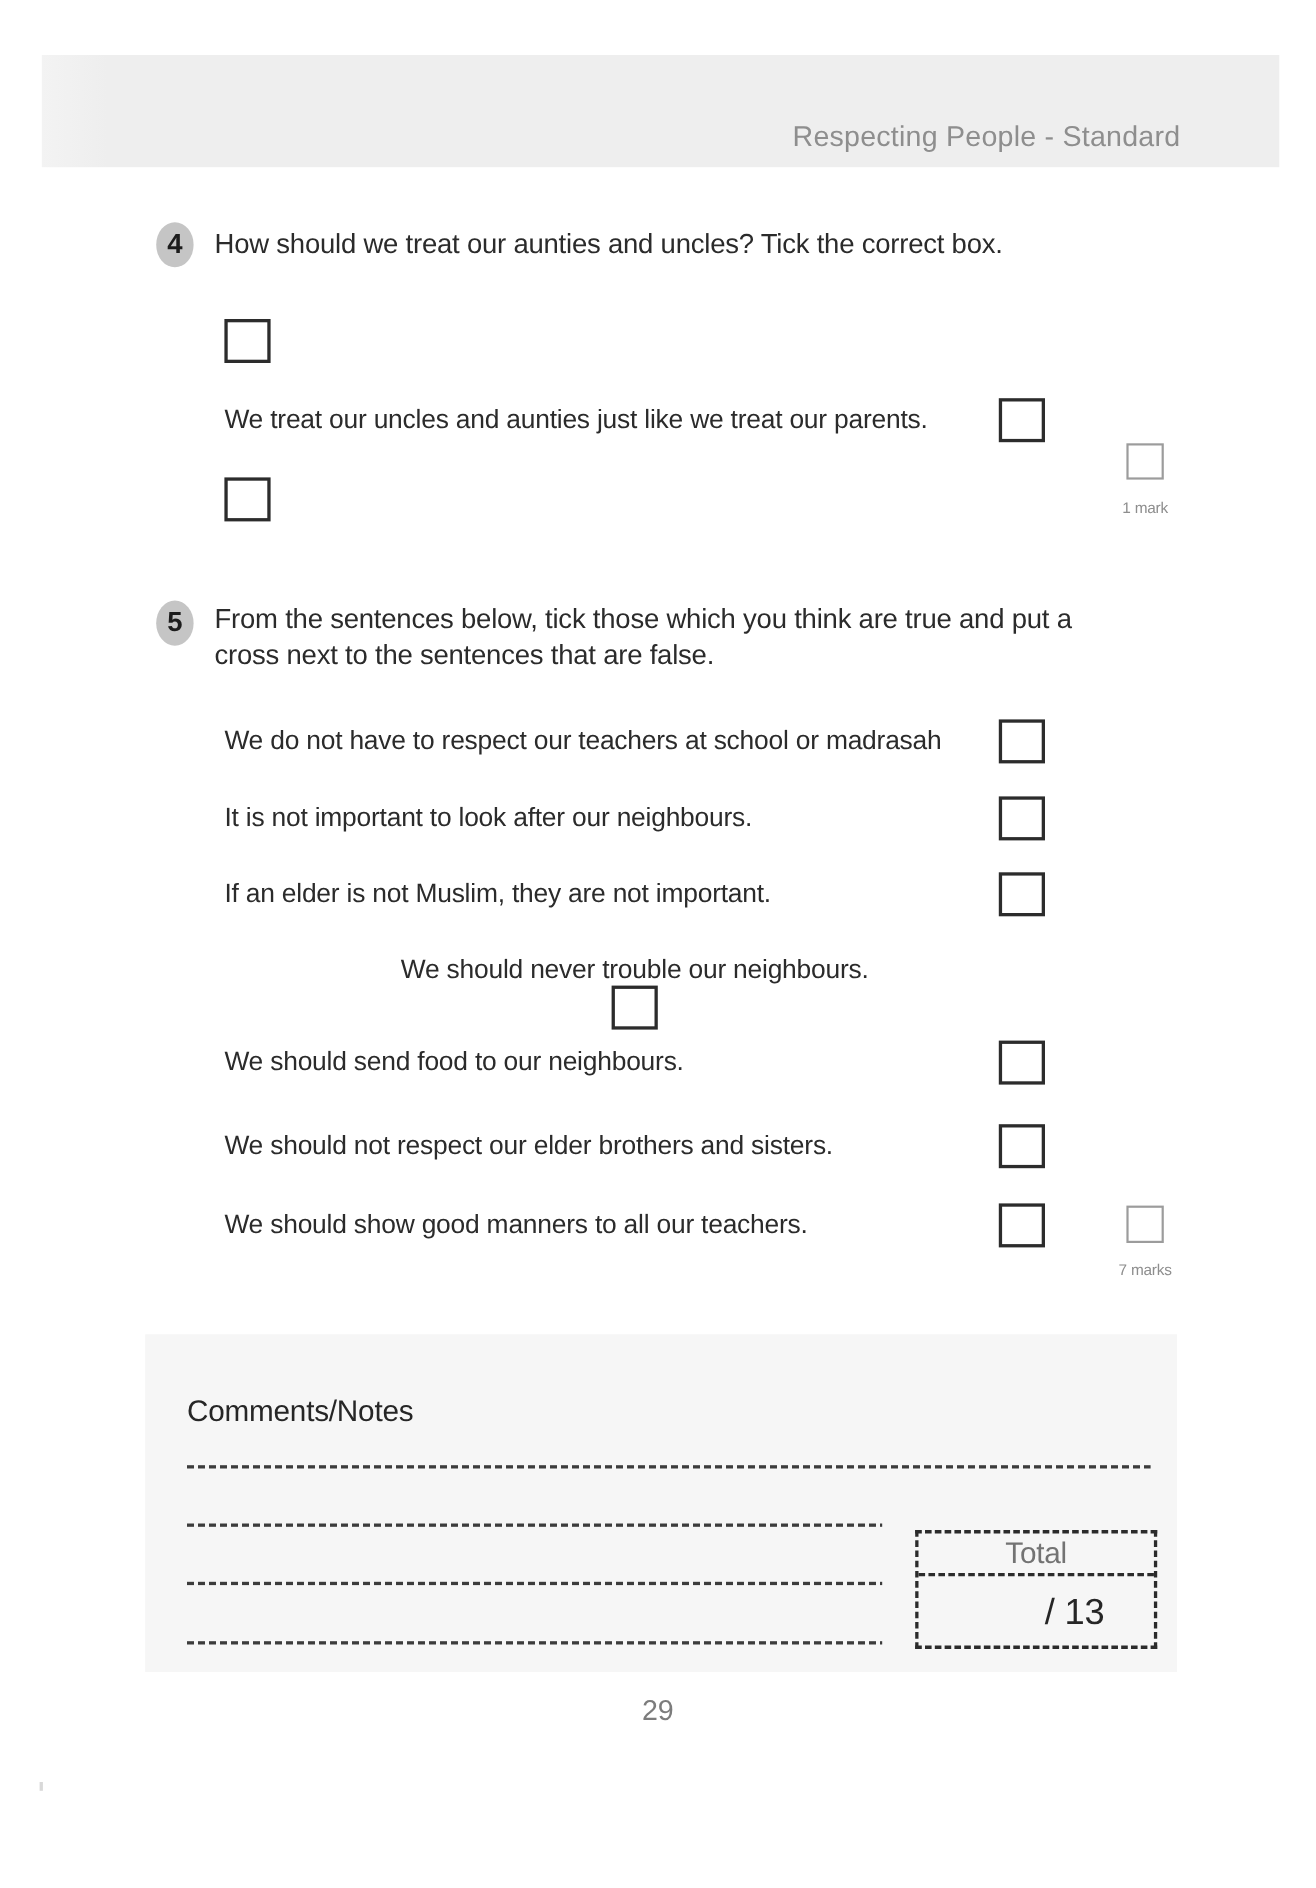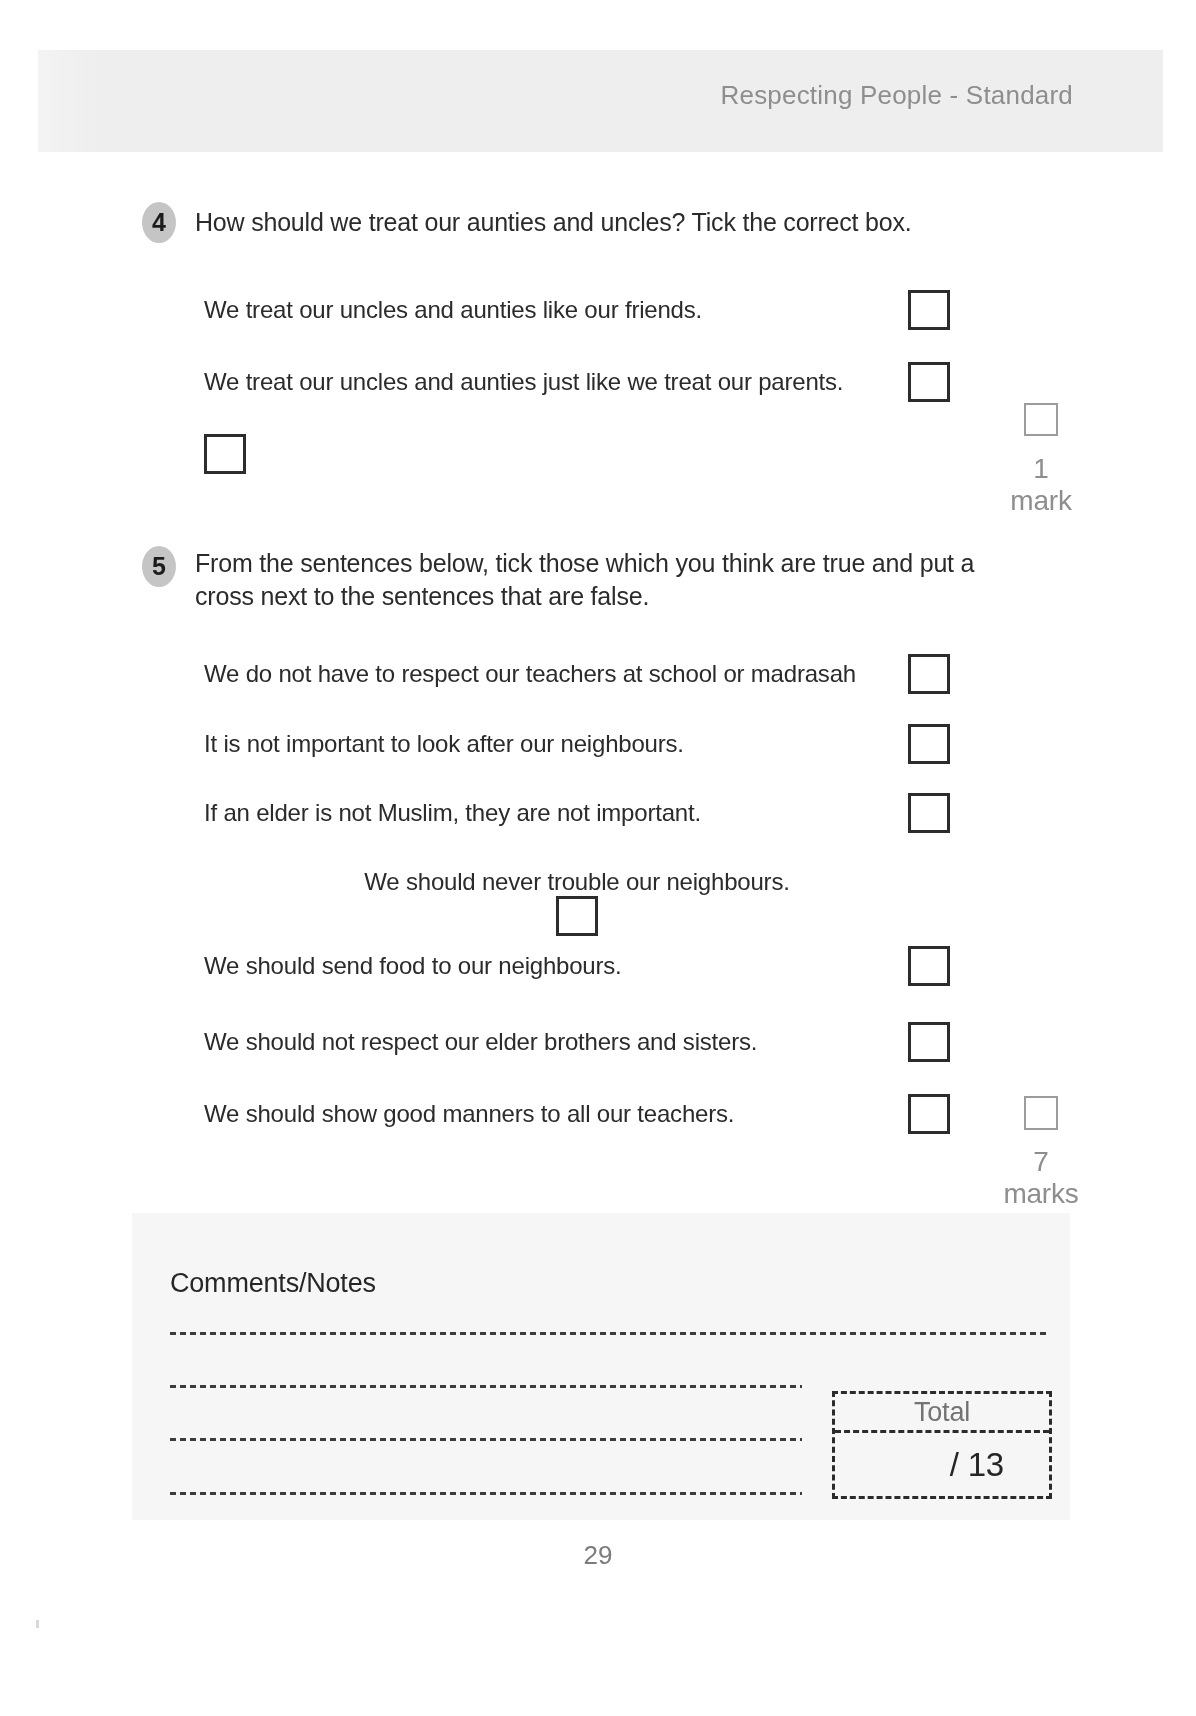--- a/index.html
+++ b/index.html
@@ -7,21 +7,21 @@
     width:1196px; height:1716px; position:relative;
     background:#ffffff; overflow:hidden;
     font-family:"Liberation Sans", sans-serif; color:#2e2e2e;
   }
   .abs { position:absolute; }
 
   
   .header-bar {
     left:38px; top:50px; width:1125px; height:102px;
     background:linear-gradient(90deg,#f3f3f3 0,#eeeeee 60px,#eeeeee 100%);
-    display:flex; align-items:center; justify-content:flex-end;
+    display:flex; align-items:flex-end; justify-content:flex-end;
     box-sizing:border-box; padding:0 90px 12px 0;
   }
   .worksheet-title { font-size:26px; color:#8e8e8e; letter-spacing:.2px; }
 
   
   .badge {
     width:34px; height:41px; border-radius:50%;
     background:#c5c5c5; color:#1c1c1c;
     display:flex; align-items:center; justify-content:center;
     font-size:25px; font-weight:bold;
@@ -36,21 +36,21 @@
   }
   .option-text { font-size:24px; letter-spacing:-0.2px; color:#2b2b2b; white-space:nowrap; }
   .checkbox {
     width:36px; height:34px; border:3px solid #2c2c2c; background:#ffffff;
     flex:0 0 auto; box-sizing:content-box;
   }
   .markbox {
     width:30px; height:29px; border:2px solid #9c9c9c; background:#ffffff;
   }
   .marks-label {
-    width:80px; text-align:center; font-size:28px; color:#8e8e8e; letter-spacing:-0.2px;
+    width:80px; text-align:center; font-size:14px; color:#8e8e8e; letter-spacing:-0.2px;
   }
 
   
   .comments-box { left:132px; top:1213px; width:938px; height:307px; background:#f6f6f6; }
   .comments-title { font-size:27px; color:#262626; letter-spacing:-0.2px; }
   .dash-line {
     height:3px;
     background:repeating-linear-gradient(90deg,#3c3c3c 0 6px,transparent 6px 10px);
   }
 
@@ -76,21 +76,20 @@
 <body>
 
 <div class="abs header-bar">
   <span class="worksheet-title">Respecting People - Standard</span>
 </div>
 
 <div class="abs badge" style="left:142px; top:202px;">4</div>
 <div class="abs prompt" style="left:195px; top:206px;">How should we treat our aunties and uncles? Tick the correct box.</div>
 
 <div class="abs option-row" style="top:290px;">
-  <span class="option-text">We treat our uncles and aunties like our friends.</span>
   <span class="checkbox"></span>
 </div>
 <div class="abs option-row" style="top:362px;gap:48px;">
   <span class="option-text">We treat our uncles and aunties just like we treat our parents.</span>
   <span class="checkbox"></span>
 </div>
 <div class="abs option-row" style="top:434px;">
   <span class="checkbox"></span>
 </div>
 

